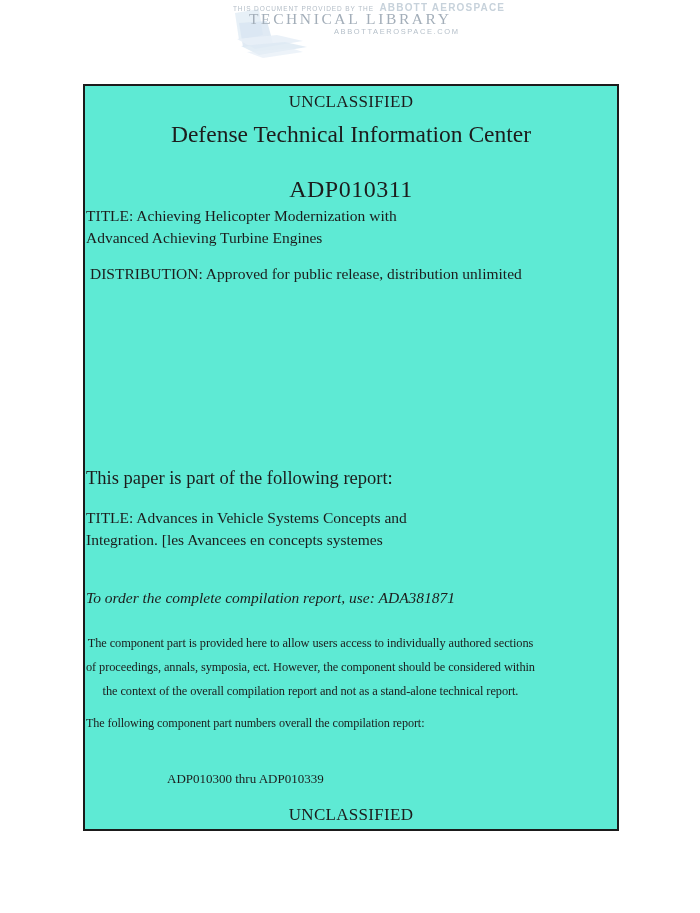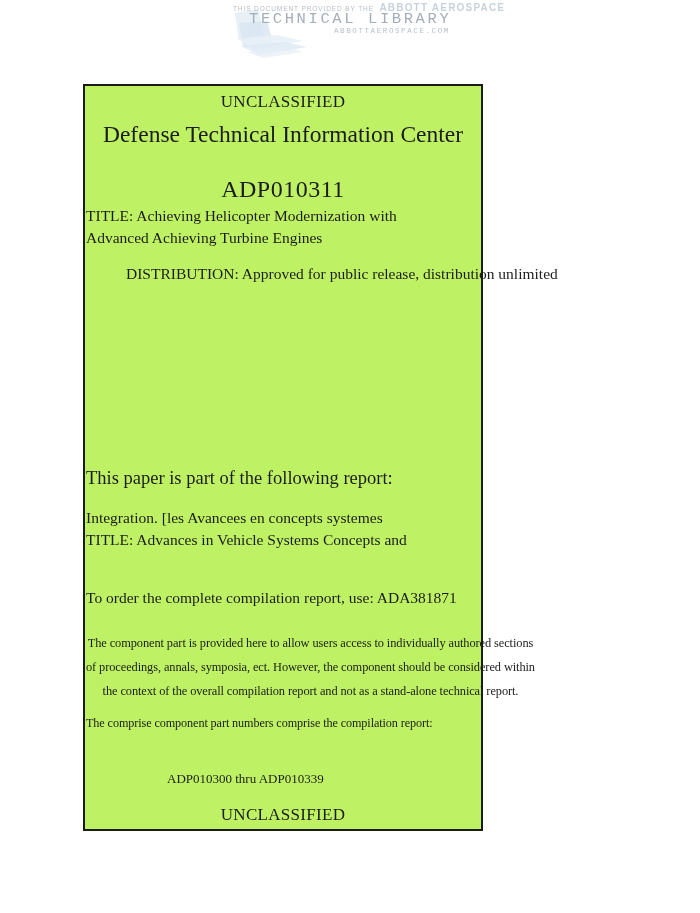--- a/index.html
+++ b/index.html
@@ -17,53 +17,53 @@
   .wm-icon { position: absolute; left: 233px; top: 9px; }
   .wm-provided {
     position: absolute; left: 233px; top: 2px; width: 222px;
     font-family: "Liberation Sans", sans-serif;
     font-size: 6.5px; letter-spacing: 0.9px;
     color: #b3bdc7; white-space: nowrap;
   }
   .wm-provided .brand { font-size: 10px; color: #c7d2db; letter-spacing: 1.2px; font-weight: bold; }
   .wm-title {
     position: absolute; left: 249px; top: 10px;
-    font-family: Liberation Mono, monospace;
+    font-family: Liberation Serif, serif;
     font-size: 15.5px; letter-spacing: 2.6px; font-weight: 400;
     color: #a3aeb9; white-space: nowrap;
   }
   .wm-site {
     position: absolute; left: 334px; top: 27px;
-    font-family: Liberation Mono, monospace;
+    font-family: Liberation Sans, sans-serif;
     font-size: 7.5px; letter-spacing: 1.6px;
     color: #b6c0ca; white-space: nowrap;
   }
 
   
   .notice-box {
     position: absolute;
     left: 83px; top: 84px;
-    width: 400px; height: 747px;
+    width: 536px; height: 747px;
     border: 2px solid #1b1b1b;
-    background: #bef264;
+    background: #5eead4;
     padding-left: 20px;
   }
   .abs { position: absolute; white-space: nowrap; }
   .center { left: 0; width: 100%; text-align: center; }
 
   .cls-top       { top: 6px;  font-size: 17px; letter-spacing: 0.3px; }
   .org-heading   { top: 37px; font-size: 23.5px; line-height: 23.5px; white-space: normal; font-family: Liberation Serif, serif; }
   .adp-number    { top: 90px; font-size: 24px; letter-spacing: 0.5px; }
 
   .title-block   { top: 119px; left: 1px; font-size: 15.5px; line-height: 21.5px; }
-  .distribution  { top: 179px; left: 5px; font-size: 15.5px; margin-left: 36px; }
+  .distribution  { top: 179px; left: 5px; font-size: 15.5px; }
 
   .part-of       { top: 382px; left: 1px; font-size: 18.5px; }
   .report-title  { top: 421px; left: 1px; font-size: 15.5px; line-height: 21.5px; }
-  .order-line    { top: 503px; left: 1px; font-size: 15.5px; }
+  .order-line    { top: 503px; left: 1px; font-size: 15.5px; font-style: italic; }
 
   .component-note{ top: 545px; left: 1px; font-size: 12.4px; line-height: 24px; letter-spacing: -0.1px; text-align: center; }
   .comprise-line { top: 630px; left: 1px; font-size: 12.2px; letter-spacing: -0.1px; }
   .part-range    { top: 685px; left: 82px; font-size: 13px; }
 
   .cls-bottom    { top: 719px; font-size: 17px; letter-spacing: 0.3px; }
 </style>
 </head>
 <body>
 
@@ -93,31 +93,31 @@
   <div class="abs title-block">
     <div>TITLE: Achieving Helicopter Modernization with</div>
     <div>Advanced Achieving Turbine Engines</div>
   </div>
 
   <div class="abs distribution">DISTRIBUTION: Approved for public release, distribution unlimited</div>
 
   <div class="abs part-of">This paper is part of the following report:</div>
 
   <div class="abs report-title">
+    <div>TITLE: Advances in Vehicle Systems Concepts and</div>
     <div>Integration. [les Avancees en concepts systemes</div>
-    <div>TITLE: Advances in Vehicle Systems Concepts and</div>
   </div>
 
   <div class="abs order-line">To order the complete compilation report, use: ADA381871</div>
 
   <div class="abs component-note">
     <div>The component part is provided here to allow users access to individually authored sections</div>
     <div>of proceedings, annals, symposia, ect. However, the component should be considered within</div>
     <div>the context of the overall compilation report and not as a stand-alone technical report.</div>
   </div>
 
-  <div class="abs comprise-line">The comprise component part numbers comprise the compilation report:</div>
+  <div class="abs comprise-line">The following component part numbers overall the compilation report:</div>
 
   <div class="abs part-range">ADP010300 thru ADP010339</div>
 
   <div class="abs center cls-bottom">UNCLASSIFIED</div>
 
 </div>
 
 </body></html>

